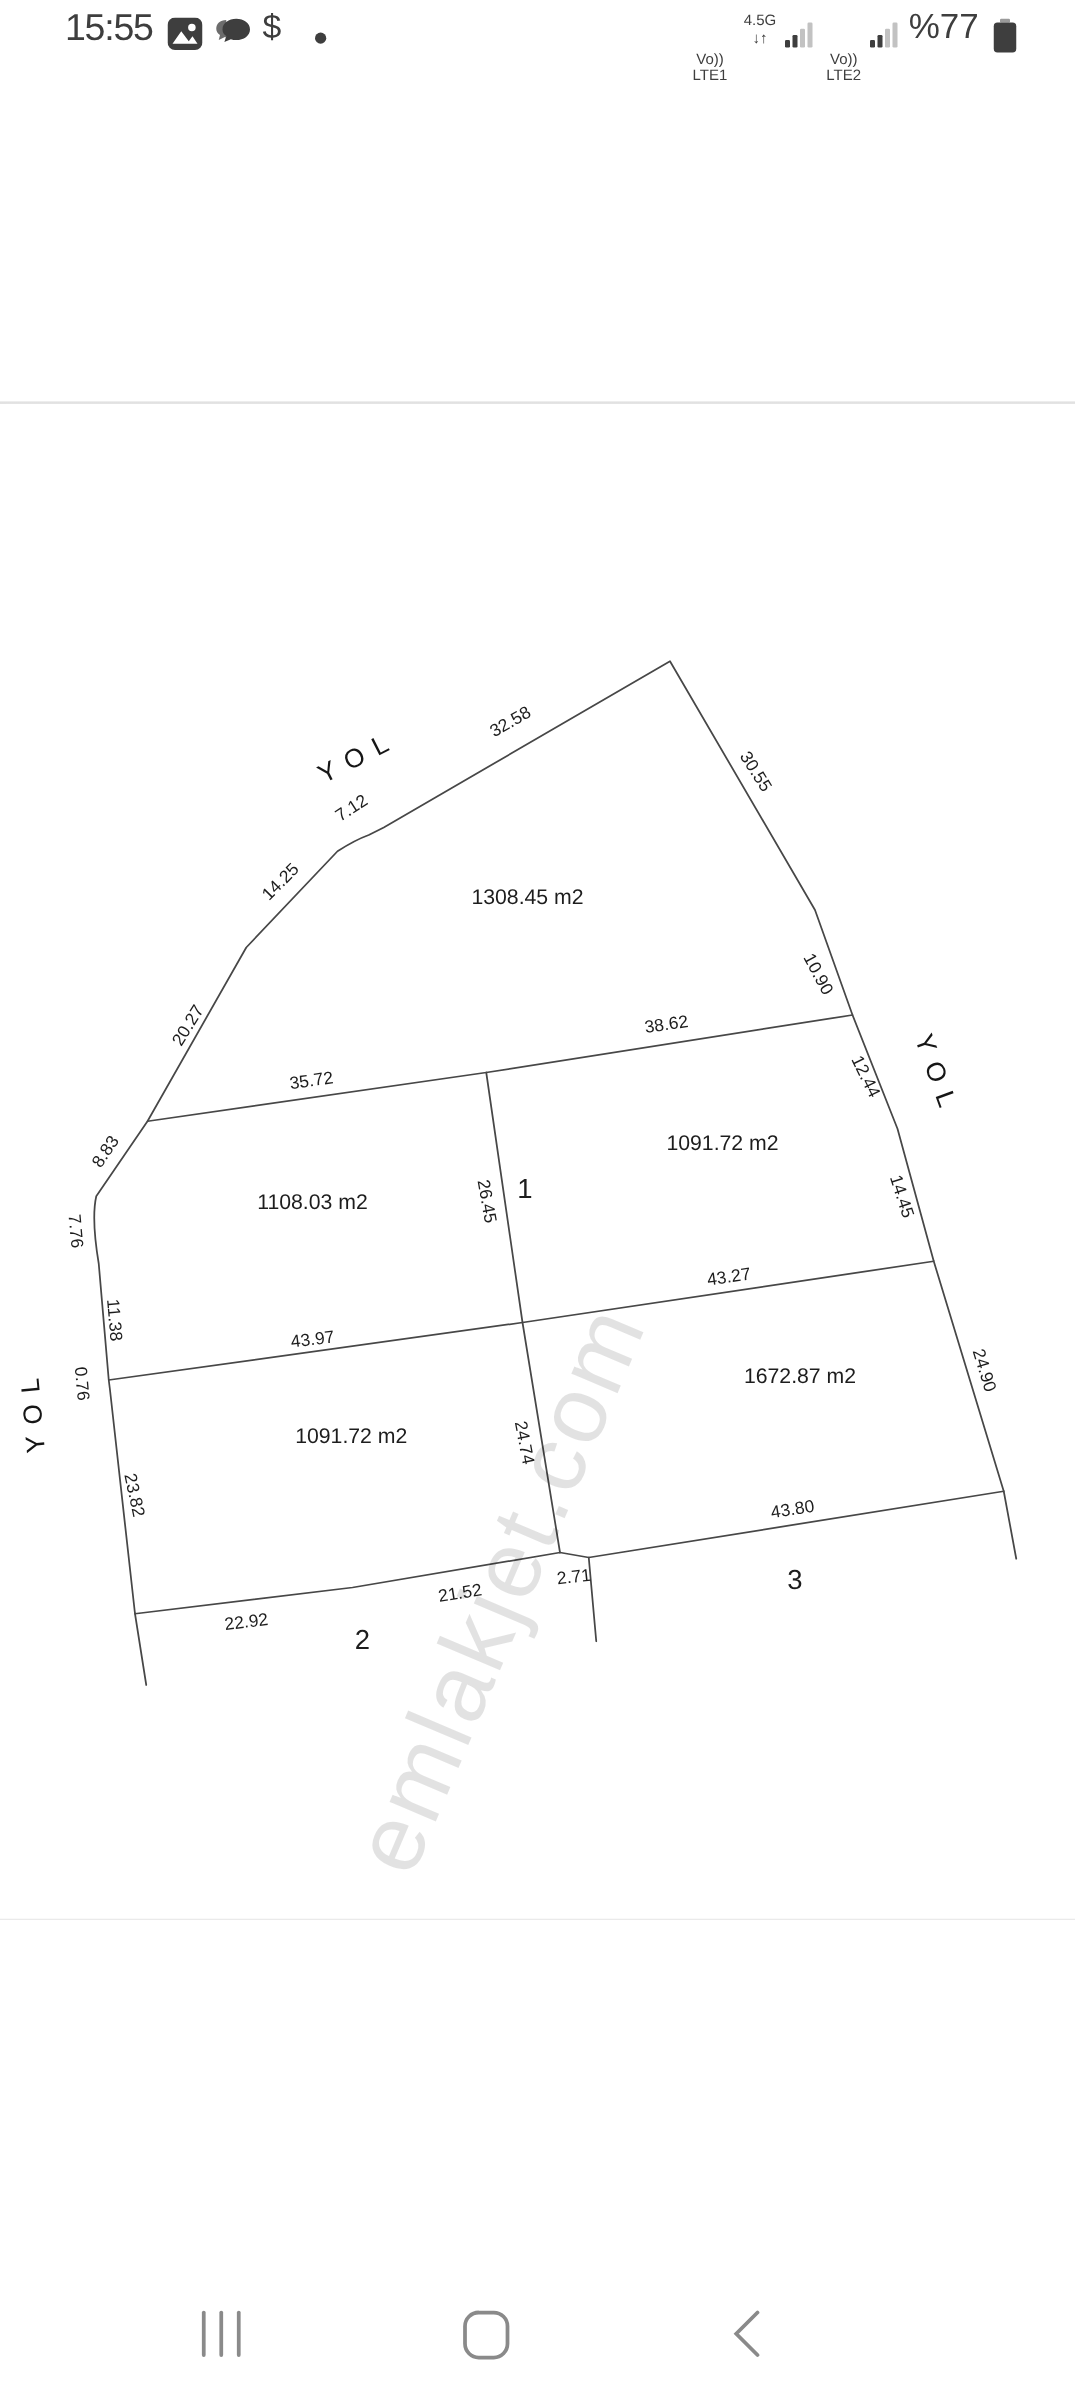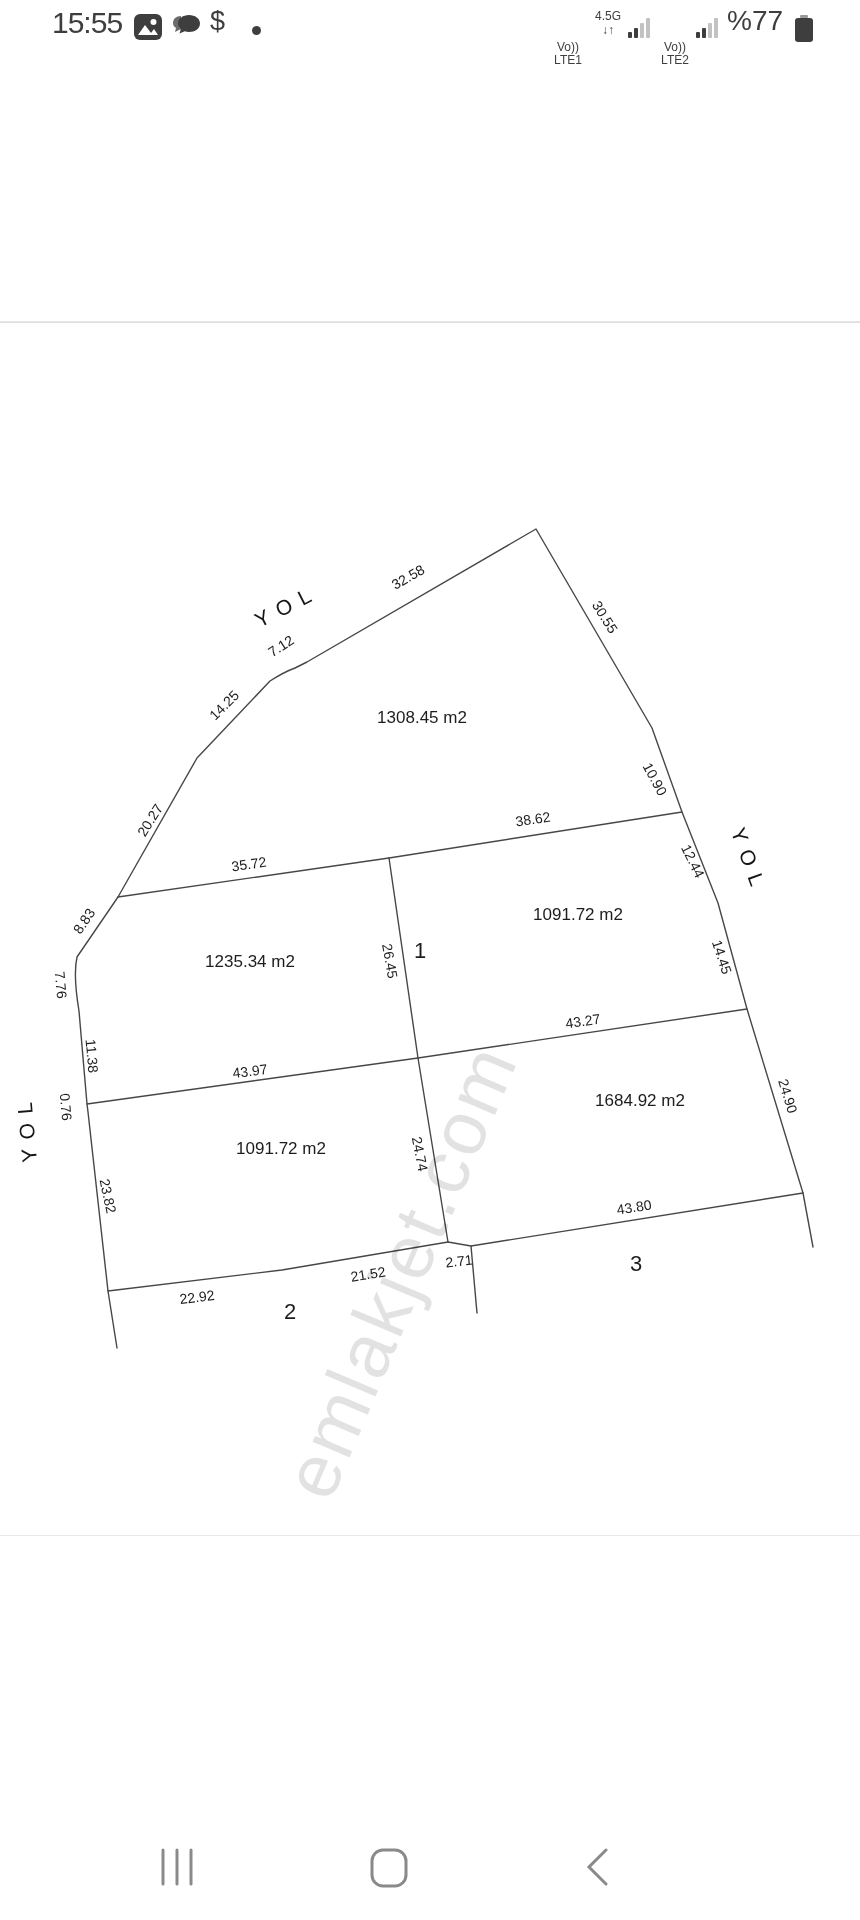--- a/index.html
+++ b/index.html
@@ -146,22 +146,22 @@
       <div class="lbl edge-len" style="left: 390px; top: 638px; transform: translate(-50%, -50%) rotate(80deg);">26.45</div>
       <div class="lbl edge-len" style="left: 250px; top: 748px; transform: translate(-50%, -50%) rotate(-7deg);">43.97</div>
       <div class="lbl edge-len" style="left: 583px; top: 698px; transform: translate(-50%, -50%) rotate(-8deg);">43.27</div>
       <div class="lbl edge-len" style="left: 420px; top: 831px; transform: translate(-50%, -50%) rotate(79deg);">24.74</div>
       <div class="lbl edge-len" style="left: 634px; top: 884px; transform: translate(-50%, -50%) rotate(-9deg);">43.80</div>
       <div class="lbl edge-len" style="left: 459px; top: 938px; transform: translate(-50%, -50%) rotate(-6deg);">2.71</div>
       <div class="lbl edge-len" style="left: 368px; top: 951px; transform: translate(-50%, -50%) rotate(-9deg);">21.52</div>
       <div class="lbl edge-len" style="left: 197px; top: 974px; transform: translate(-50%, -50%) rotate(-7deg);">22.92</div>
       <div class="lbl area" style="left: 422px; top: 395px; transform: translate(-50%, -50%) rotate(0deg);">1308.45 m2</div>
       <div class="lbl area" style="left: 578px; top: 592px; transform: translate(-50%, -50%) rotate(0deg);">1091.72 m2</div>
-      <div class="lbl area" style="left: 250px; top: 639px; transform: translate(-50%, -50%) rotate(0deg);">1235.34 m2</div>
-      <div class="lbl area" style="left: 640px; top: 778px; transform: translate(-50%, -50%) rotate(0deg);">1684.92 m2</div>
+      <div class="lbl area" style="left: 250px; top: 639px; transform: translate(-50%, -50%) rotate(0deg);">1108.03 m2</div>
+      <div class="lbl area" style="left: 640px; top: 778px; transform: translate(-50%, -50%) rotate(0deg);">1672.87 m2</div>
       <div class="lbl area" style="left: 281px; top: 826px; transform: translate(-50%, -50%) rotate(0deg);">1091.72 m2</div>
       <div class="lbl pnum" style="left: 420px; top: 628px; transform: translate(-50%, -50%) rotate(0deg);">1</div>
       <div class="lbl pnum" style="left: 290px; top: 989px; transform: translate(-50%, -50%) rotate(0deg);">2</div>
       <div class="lbl pnum" style="left: 636px; top: 941px; transform: translate(-50%, -50%) rotate(0deg);">3</div>
       <div class="lbl road" style="left: 287px; top: 283px; transform: translate(-50%, -50%) rotate(-27deg);">YOL</div>
       <div class="lbl road" style="left: 749px; top: 538px; transform: translate(-50%, -50%) rotate(70deg);">YOL</div>
       <div class="lbl road" style="left: 27px; top: 805px; transform: translate(-50%, -50%) rotate(-95deg);">YOL</div>
     </div>
 </div>
 

